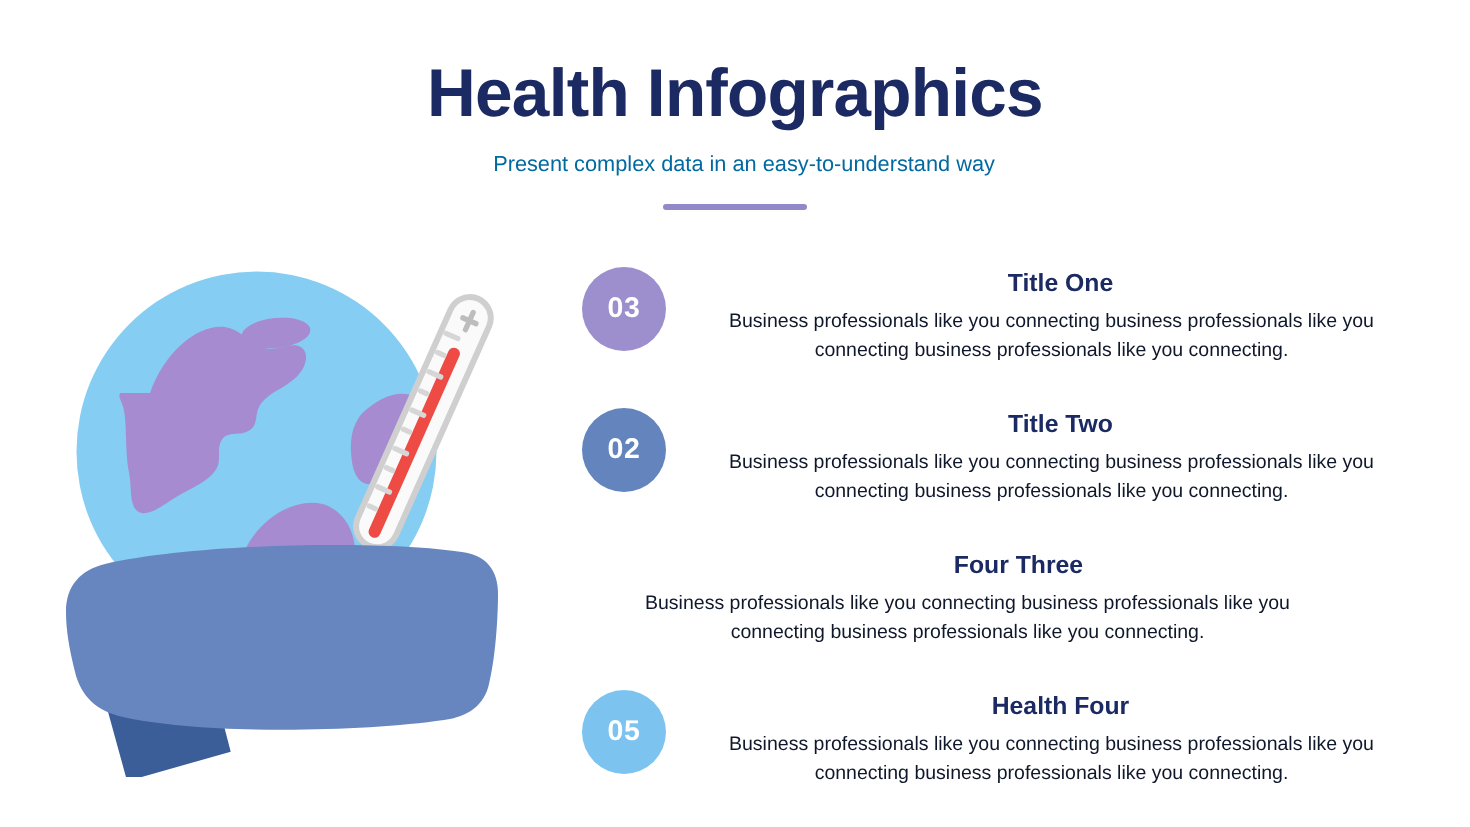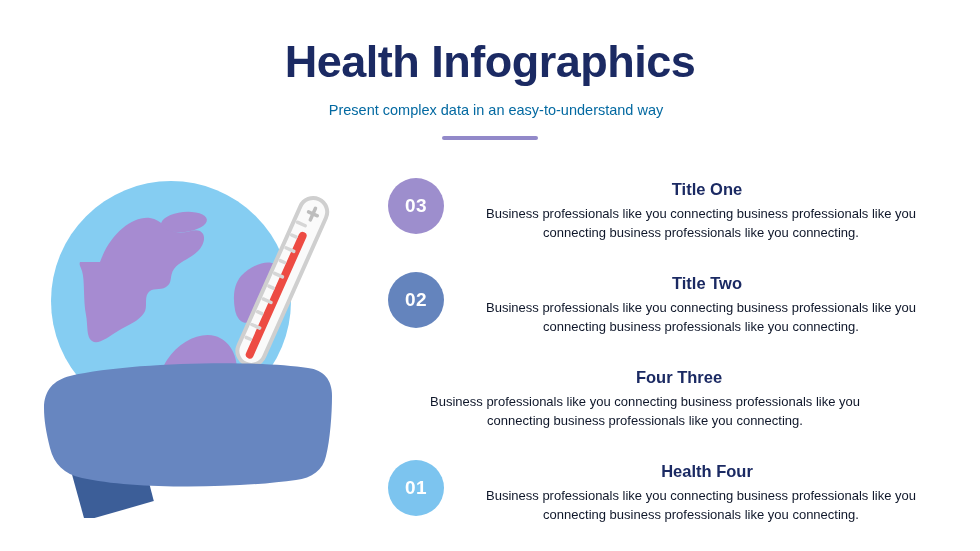--- a/index.html
+++ b/index.html
@@ -191,21 +191,21 @@
     </div>
 
     <div class="list-item">
       <div class="item-text">
         <h2 class="item-title">Four Three</h2>
         <p class="item-desc">Business professionals like you connecting business professionals like you connecting business professionals like you connecting.</p>
       </div>
     </div>
 
     <div class="list-item">
-      <div class="badge" style="background:#7cc4ef">01</div>
+      <div class="badge" style="background:#7cc4ef">05</div>
       <div class="item-text">
         <h2 class="item-title">Health Four</h2>
         <p class="item-desc">Business professionals like you connecting business professionals like you connecting business professionals like you connecting.</p>
       </div>
     </div>
 
   </div>
 </div>
 
 </body></html>

